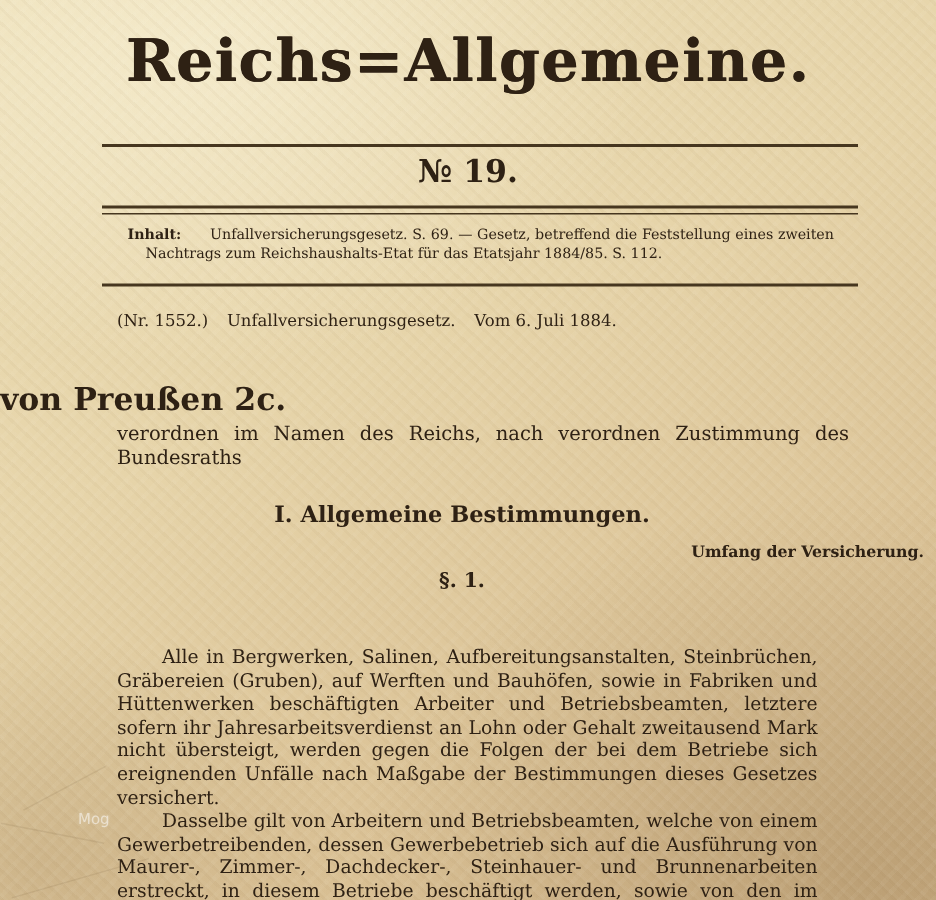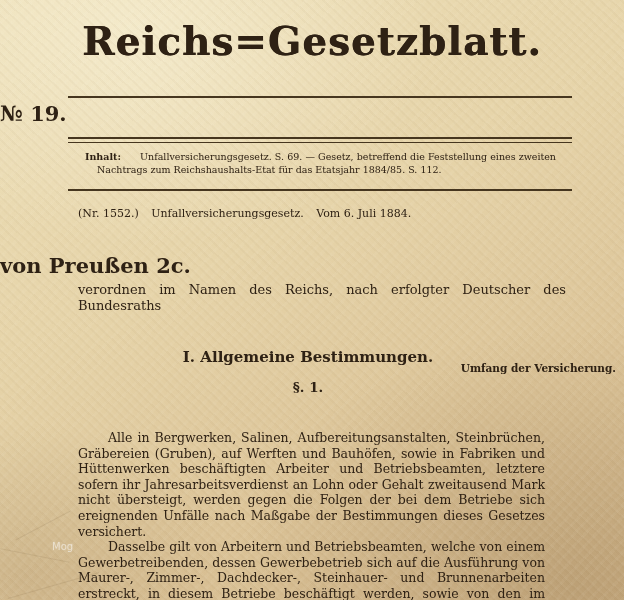--- a/index.html
+++ b/index.html
@@ -38,21 +38,21 @@
   }
 
   .rule { position: absolute; left: 68px; right: 52px; }
   .rule-title  { top: 96px;  border-top: 2px solid #46361f; }
   .double-rule { position: absolute; left: 68px; right: 52px; top: 137px; height: 3px;
                  border-top: 2px solid #46361f; border-bottom: 1px solid #46361f; }
   .rule-inhalt { top: 189px; border-top: 2px solid #46361f; }
 
   .issue {
     position: absolute; top: 101px; left: 0; right: 0;
-    font-size: 21px; font-weight: bold;
+    text-align: center; font-size: 21px; font-weight: bold;
   }
 
   .inhalt {
     position: absolute; top: 150px; left: 85px; right: 68px;
     font-size: 9.5px; line-height: 13px; text-align: justify;
     padding-left: 12px; text-indent: -12px;
   }
   .inhalt-label { font-weight: bold; margin-right: 16px; }
 
   .docline { position: absolute; top: 207px; left: 78px; font-size: 11px; }
@@ -68,21 +68,21 @@
   .wir-line2 {
     position: absolute; top: 253px; left: 0; right: 84px;
     text-align: left; font-weight: bold; font-size: 21px;
   }
 
   .decree { position: absolute; top: 282px; left: 78px; right: 58px; font-size: 13px; line-height: 16px; }
   .justify-line { text-align: justify; text-align-last: justify; }
 
   .sec-head {
     position: absolute; top: 334px; left: 0; right: 8px;
-    text-align: center; font-weight: bold; font-size: 15px; margin-top: 14px;
+    text-align: center; font-weight: bold; font-size: 15px;
   }
   .sub-head {
     position: absolute; top: 362px; left: 0; right: 8px;
     text-align: right; font-weight: bold; font-size: 10.5px;
   }
   .para-num {
     position: absolute; top: 379px; left: 0; right: 8px;
     text-align: center; font-weight: bold; font-size: 13.5px;
   }
 
@@ -102,21 +102,21 @@
 </head>
 <body>
 
 <div class="page">
 
   <div class="texture"></div>
   <div class="crease crease1"></div>
   <div class="crease crease2"></div>
   <div class="crease crease3"></div>
 
-  <h1 class="masthead">Reichs=Gesetzblatt.</h1>
+  <h1 class="masthead">Reichs=Allgemeine.</h1>
 
   <div class="rule rule-title"></div>
 
   <div class="issue">№ 19.</div>
 
   <div class="double-rule"></div>
 
   <div class="inhalt">
     <span class="inhalt-label">Inhalt:</span>
     <span class="inhalt-text">Unfallversicherungsgesetz. S. 69. — Gesetz, betreffend die Feststellung eines zweiten Nachtrags zum Reichshaushalts-Etat für das Etatsjahr 1884/85. S. 112.</span>
@@ -127,21 +127,21 @@
   <div class="docline">
     <span>(Nr. 1552.)</span>
     <span>Unfallversicherungsgesetz.</span>
     <span>Vom 6. Juli 1884.</span>
   </div>
 
 
   <div class="wir-line2">von Preußen 2c.</div>
 
   <div class="decree">
-    <div class="justify-line">verordnen im Namen des Reichs, nach erfolgter Deutscher des Bundesraths</div>
+    <div class="justify-line">verordnen im Namen des Reichs, nach verordnen Zustimmung des Bundesraths</div>
   </div>
 
   <div class="sec-head">I. Allgemeine Bestimmungen.</div>
 
   <div class="sub-head">Umfang der Versicherung.</div>
 
   <div class="para-num">§. 1.</div>
 
   <div class="body-text">
     <p>Alle in Bergwerken, Salinen, Aufbereitungsanstalten, Steinbrüchen, Gräbereien (Gruben), auf Werften und Bauhöfen, sowie in Fabriken und Hüttenwerken beschäftigten Arbeiter und Betriebsbeamten, letztere sofern ihr Jahresarbeitsverdienst an Lohn oder Gehalt zweitausend Mark nicht übersteigt, werden gegen die Folgen der bei dem Betriebe sich ereignenden Unfälle nach Maßgabe der Bestimmungen dieses Gesetzes versichert.</p>

